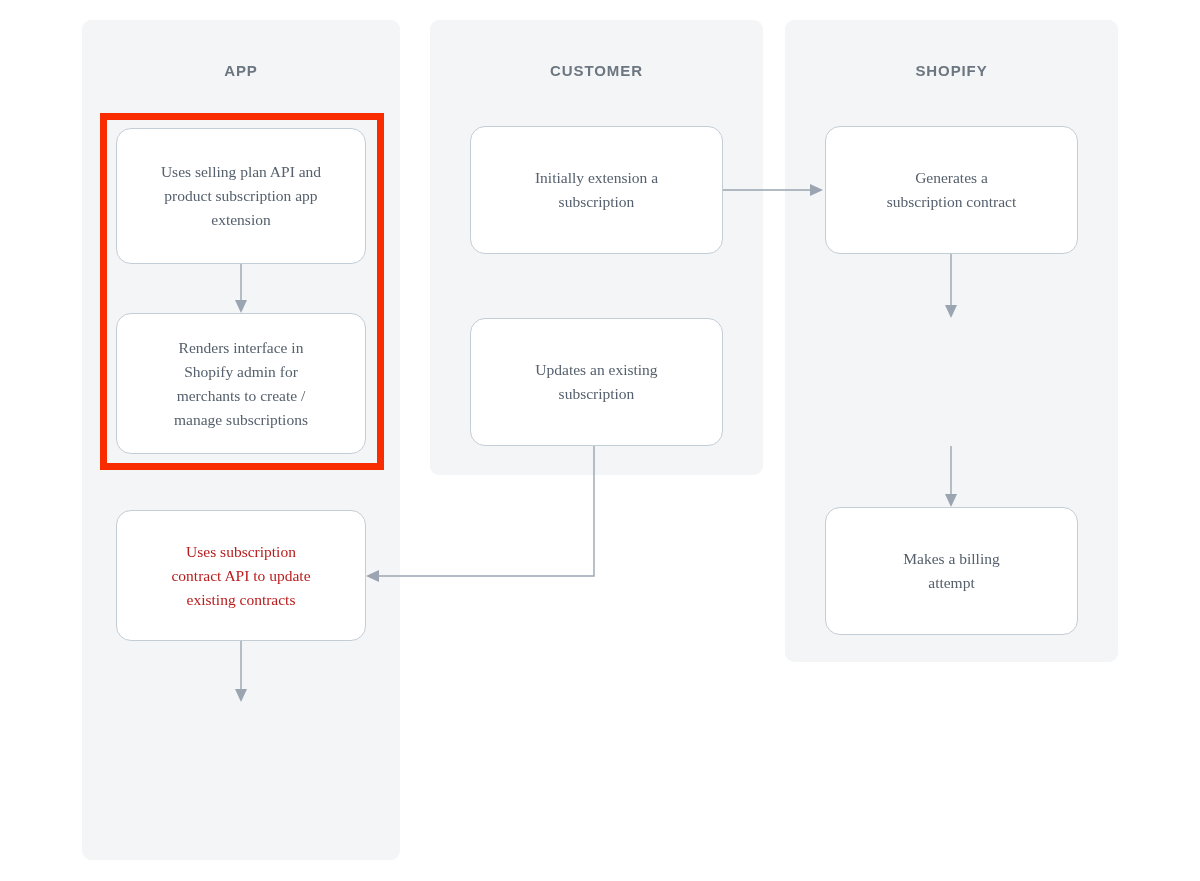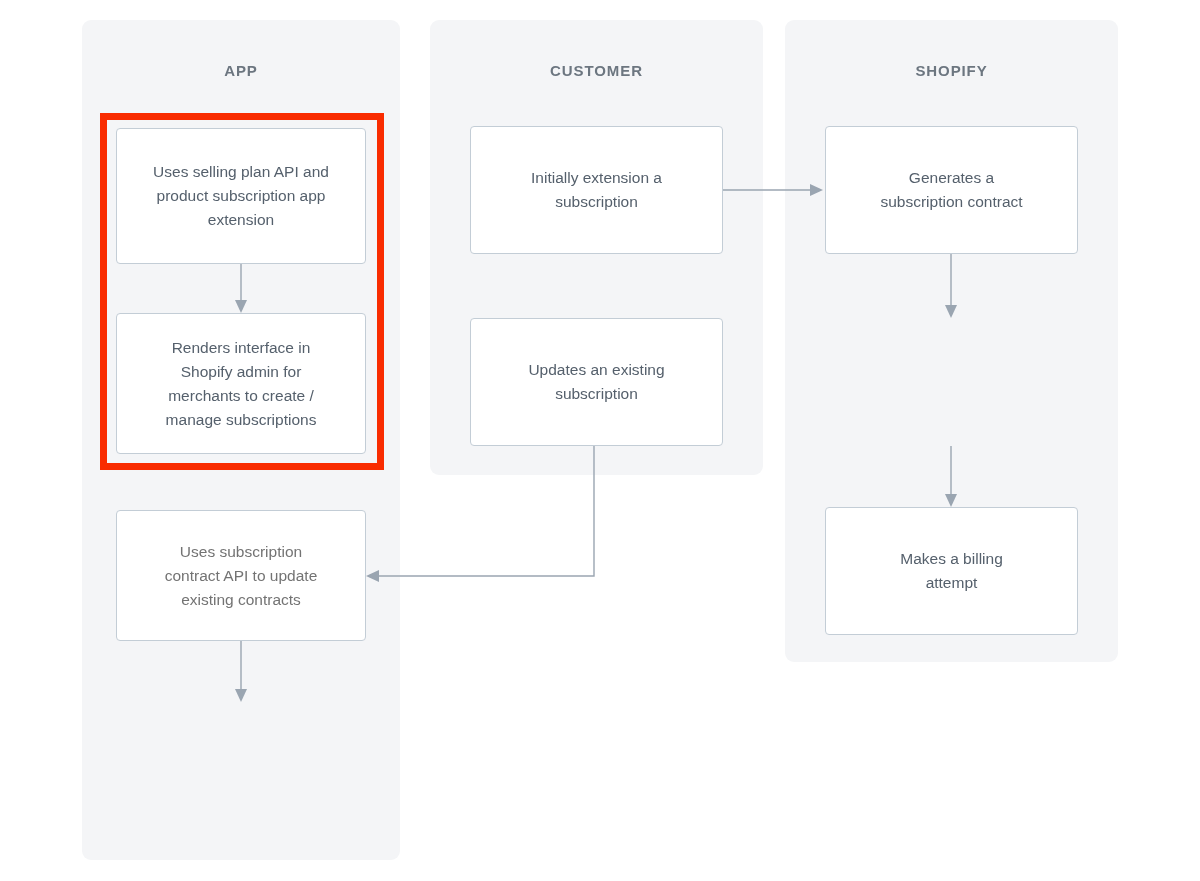--- a/index.html
+++ b/index.html
@@ -40,30 +40,31 @@
     line-height: 18px;
     white-space: nowrap;
   }
 
   
   .node {
     position: absolute;
     box-sizing: border-box;
     background: #ffffff;
     border: 1px solid #c3cdd6;
-    border-radius: 4px;
+    border-radius: 15px;
     display: flex;
     align-items: center;
     justify-content: center;
     text-align: center;
     color: #55606c;
     font-size: 15.5px;
     line-height: 24px;
     padding: 6px 14px;
     white-space: pre-line;
+    font-family: Liberation Serif, serif;
   }
 
   
   .highlight-box {
     position: absolute;
     box-sizing: border-box;
     border: 7px solid #f92c00;
     background: transparent;
     pointer-events: none;
   }
@@ -128,21 +129,21 @@
       </g>
     </svg>
 
   <div class="node" id="node-0" style="left: 116px; top: 128px; width: 250px; height: 136px; border-color: rgb(195, 205, 214); color: rgb(85, 96, 108);">Uses selling plan API and
 product subscription app
 extension</div>
   <div class="node" id="node-1" style="left: 116px; top: 313px; width: 250px; height: 141px; border-color: rgb(195, 205, 214); color: rgb(85, 96, 108);">Renders interface in
 Shopify admin for
 merchants to create /
 manage subscriptions</div>
-  <div class="node" id="node-2" style="left: 116px; top: 510px; width: 250px; height: 131px; border-color: rgb(195, 205, 214); color: #737373;">Uses subscription
+  <div class="node" id="node-2" style="left: 116px; top: 510px; width: 250px; height: 131px; border-color: rgb(195, 205, 214); color: #b91c1c;">Uses subscription
 contract API to update
 existing contracts</div>
   <div class="node" id="node-4" style="left: 470px; top: 126px; width: 253px; height: 128px; border-color: rgb(195, 205, 214); color: rgb(85, 96, 108);">Initially extension a
 subscription</div>
   <div class="node" id="node-5" style="left: 470px; top: 318px; width: 253px; height: 128px; border-color: rgb(195, 205, 214); color: rgb(85, 96, 108);">Updates an existing
 subscription</div>
   <div class="node" id="node-6" style="left: 825px; top: 126px; width: 253px; height: 128px; border-color: rgb(195, 205, 214); color: rgb(85, 96, 108);">Generates a
 subscription contract</div>
   <div class="node" id="node-8" style="left: 825px; top: 507px; width: 253px; height: 128px; border-color: rgb(195, 205, 214); color: rgb(85, 96, 108);">Makes a billing
 attempt</div>

